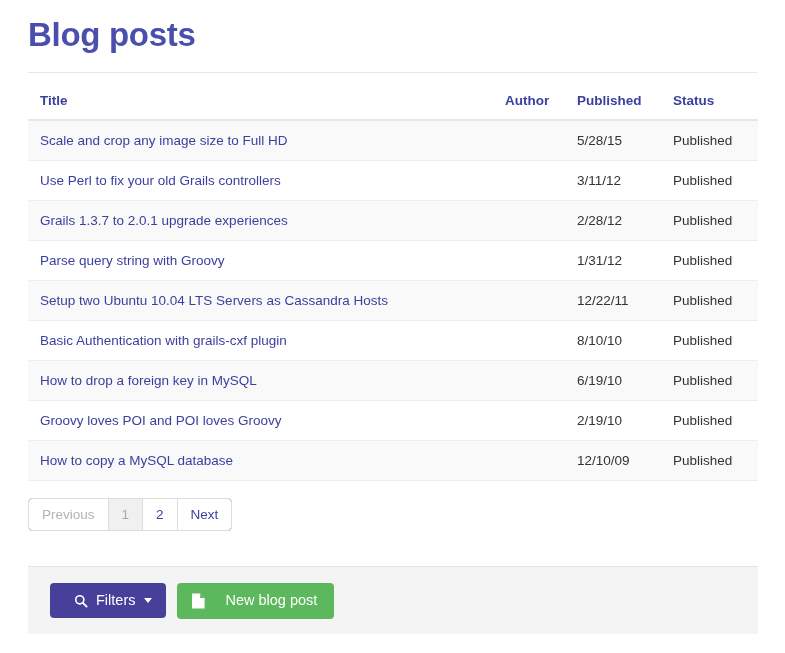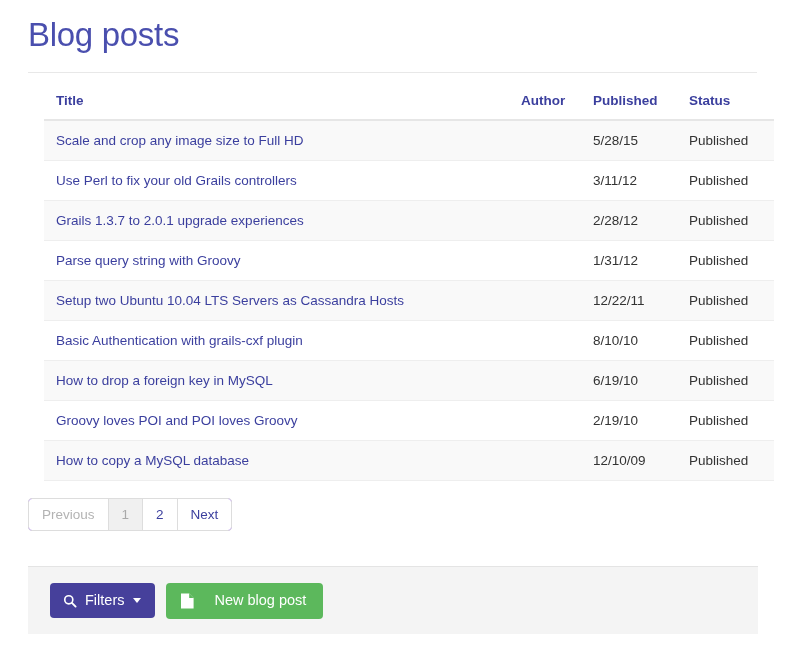--- a/index.html
+++ b/index.html
@@ -24,40 +24,40 @@
   }
 
   
   .page-header {
     padding: 18px 28px 0 28px;
     display: flex;
     align-items: baseline;
   }
   .page-title {
     font-size: 33px;
-    font-weight: 400;
+    font-weight: 700;
     color: #4a4fae;
     letter-spacing: -0.3px;
     line-height: 1;
   }
   .page-subtitle {
     font-size: 17px;
     color: #adadad;
     margin-left: 12px;
     font-weight: 400;
   }
   .header-rule {
     margin: 21px 28px 0 28px;
     height: 1px;
     background: #e8e8e8;
   }
 
   
   .table-wrap {
-    padding: 0 44px;
+    padding: 0 28px;
     margin-top: 20px;
   }
   table.records {
     width: 730px;
     border-collapse: collapse;
     table-layout: fixed;
   }
   table.records th {
     text-align: left;
     font-size: 13.5px;
@@ -143,21 +143,21 @@
     border: none;
     border-radius: 4px;
     font-family: "Liberation Sans", sans-serif;
     font-size: 14.5px;
     color: #ffffff;
     cursor: pointer;
     line-height: 1;
   }
   .btn-filters {
     background: #46409b;
-    padding: 10px 14px 10px 13px;
+    padding: 10px 14px 10px 24px;
   }
   .btn-new {
     background: #5cb85c;
     padding: 10px 17px 10px 14px;
     margin-left: 11px;
     gap: 11px;
   }
   .btn .icon {
     display: inline-flex;
     align-items: center;

